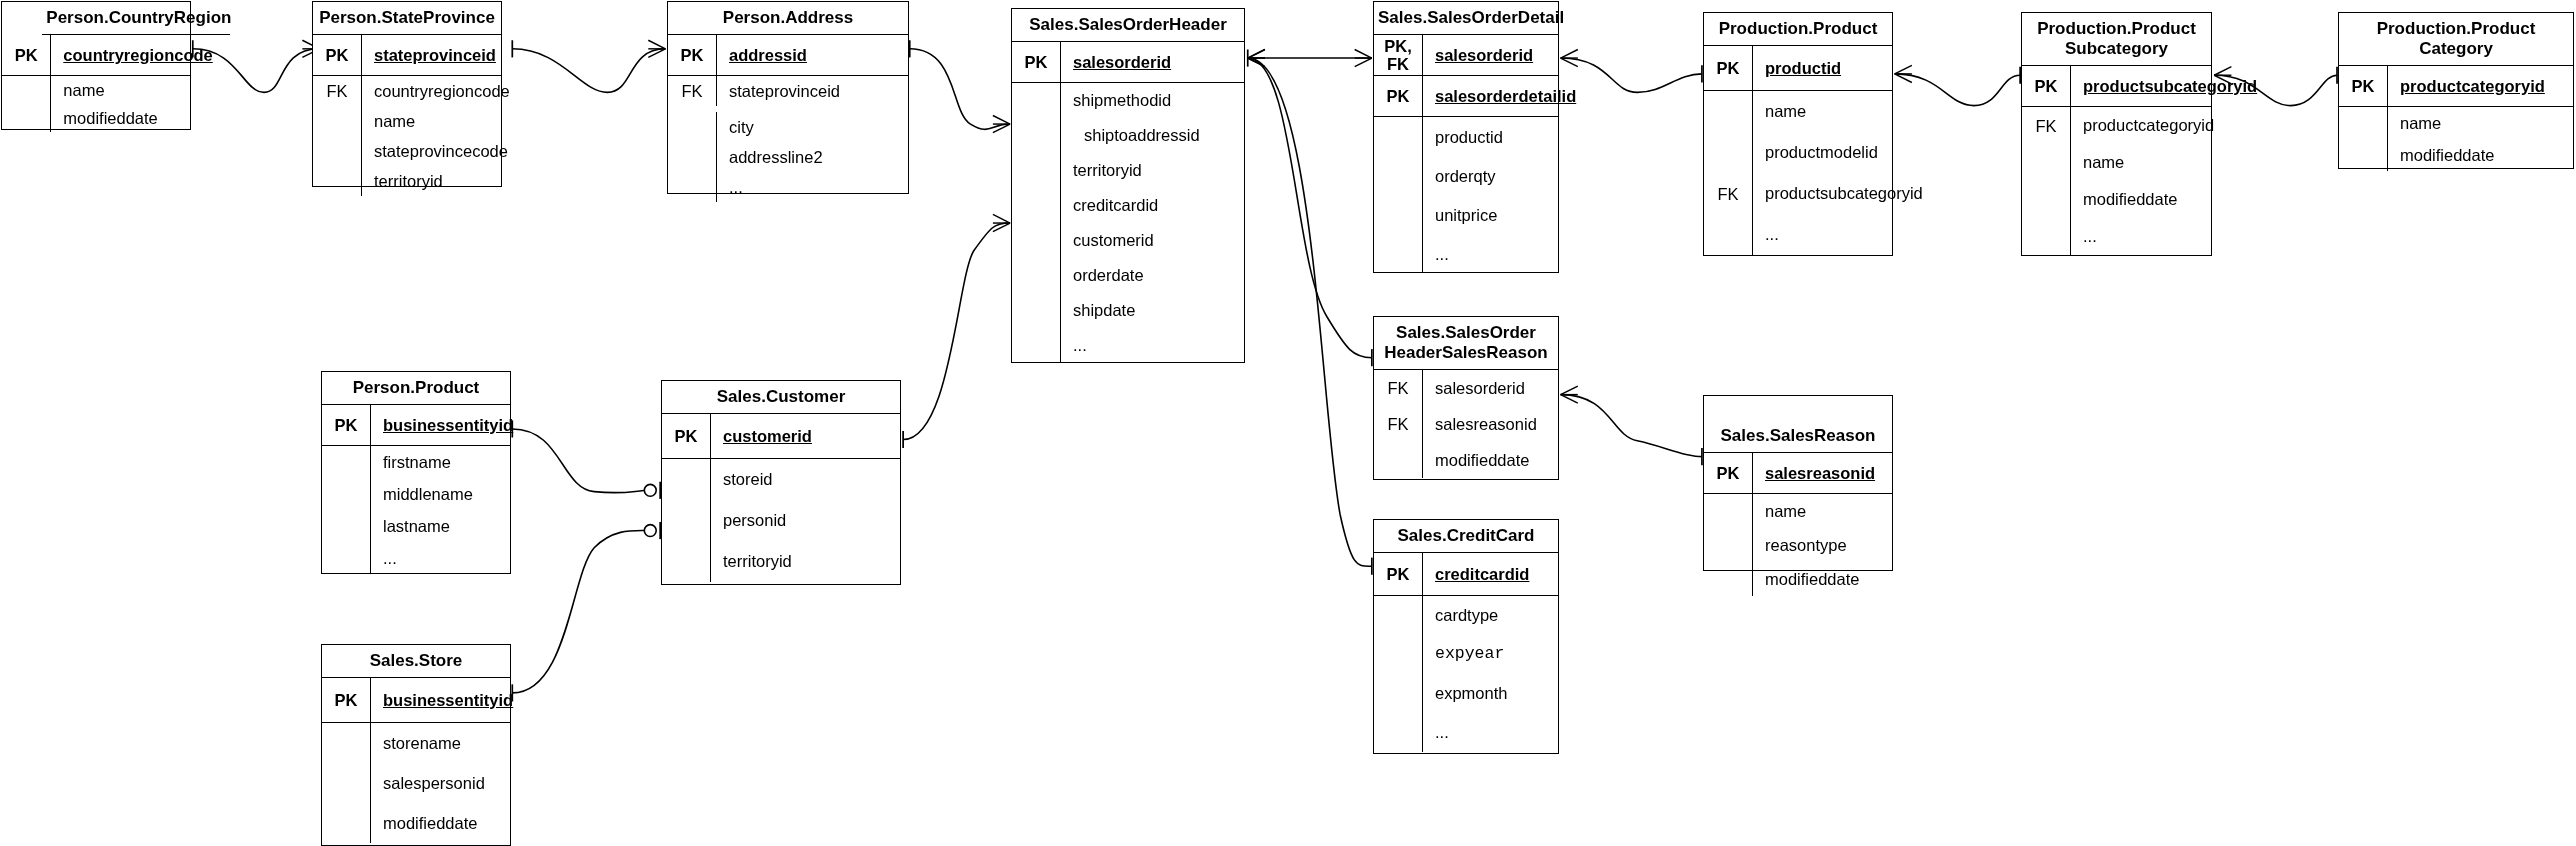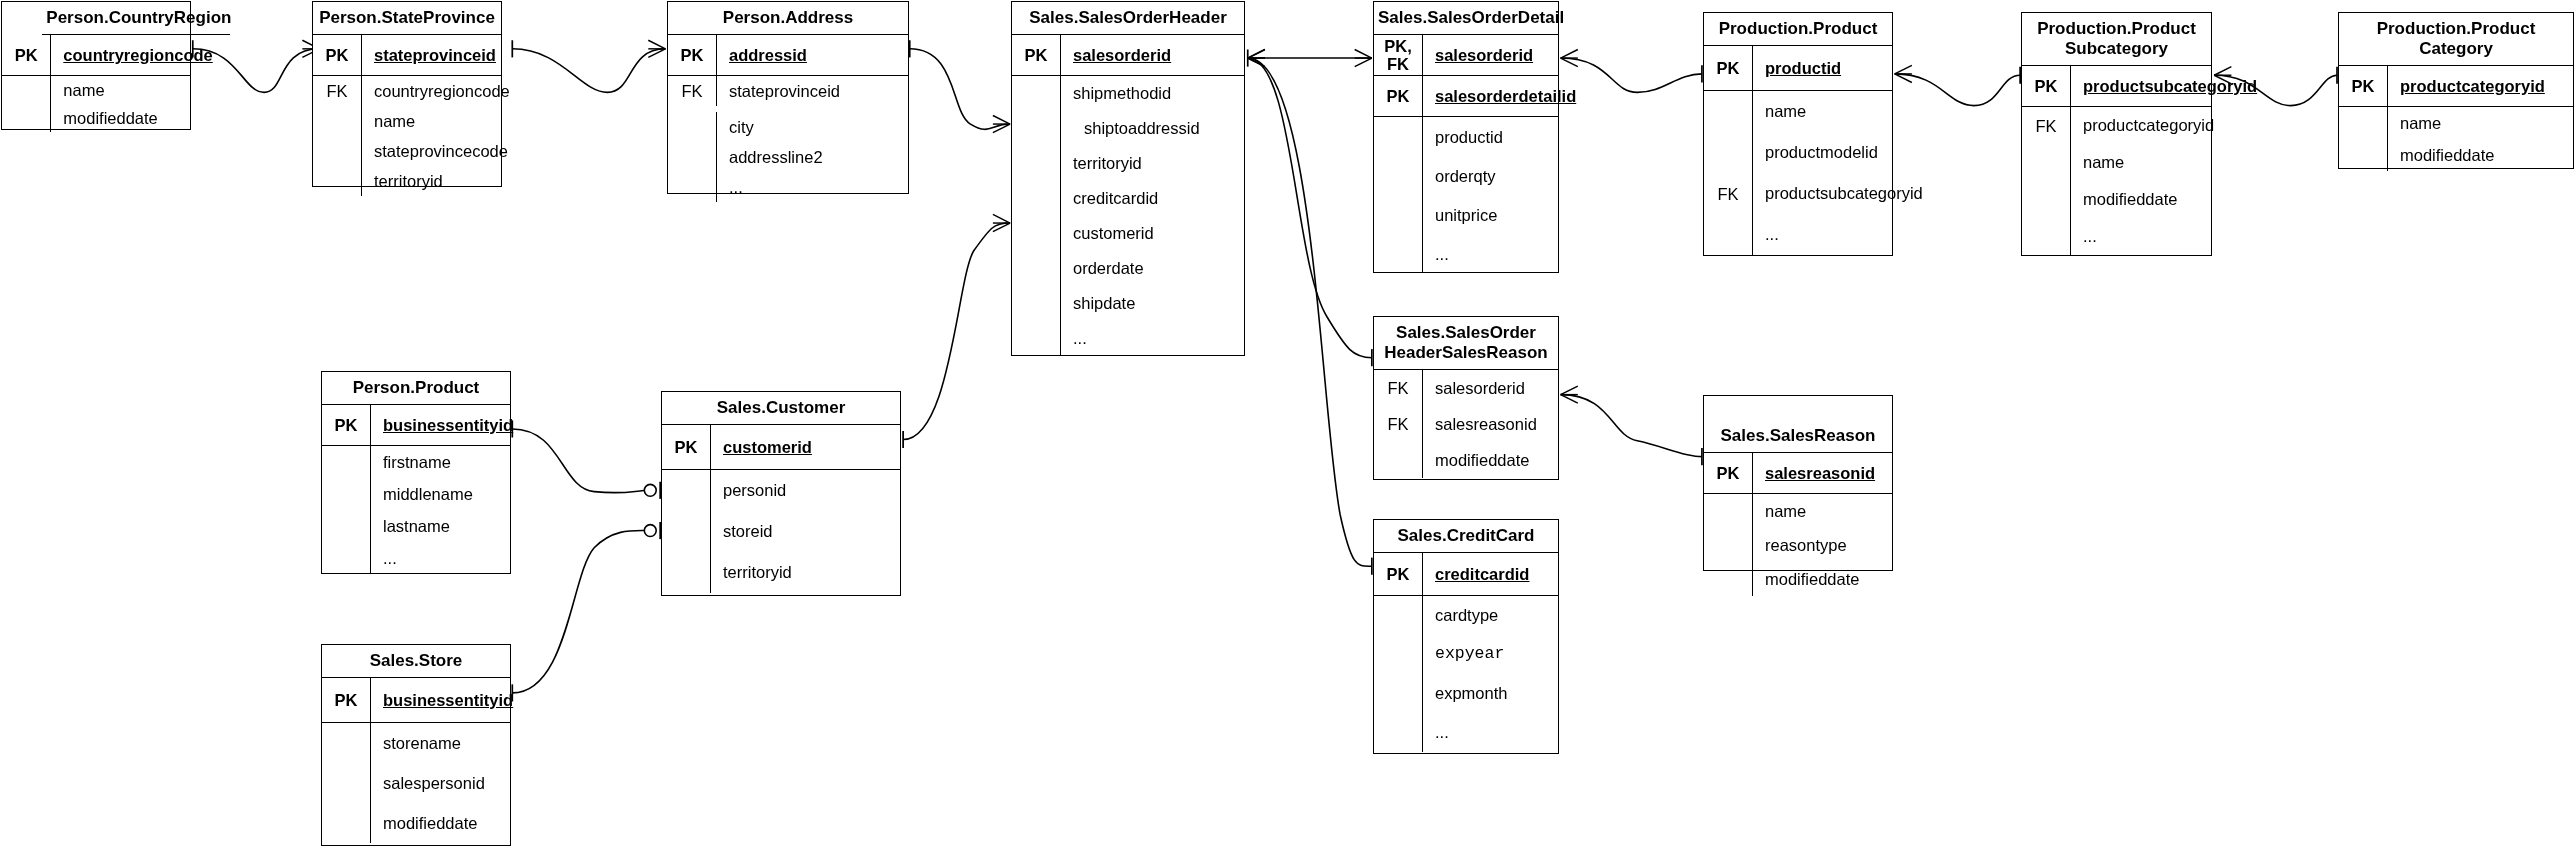--- a/index.html
+++ b/index.html
@@ -276,21 +276,21 @@
           <div class="row" style="height: 30px; min-height: 0px;">
             <div class="keycell"></div>
             <div class="namecell">addressline2</div>
           </div>
           <div class="row" style="height: 30px; min-height: 0px;">
             <div class="keycell"></div>
             <div class="namecell">...</div>
           </div>
         </div>
       </div>
-      <div class="entity" style="left: 1011px; top: 1px; width: 234px; height: 355px;">
+      <div class="entity" style="left: 1011px; top: 8px; width: 234px; height: 355px;">
         <div class="entity-title" style="height: 33px; line-height: 20px;">Sales.SalesOrderHeader</div>
         <div class="rows pk-block">
           <div class="row" style="height: 37px;">
             <div class="keycell bold">PK</div>
             <div class="namecell key">salesorderid</div>
           </div>
         </div>
         <div class="rows">
           <div class="row" style="height: 35px; min-height: 0px;">
             <div class="keycell"></div>
@@ -453,36 +453,36 @@
           <div class="row" style="height: 32px; min-height: 0px;">
             <div class="keycell"></div>
             <div class="namecell">lastname</div>
           </div>
           <div class="row" style="height: 32px; min-height: 0px;">
             <div class="keycell"></div>
             <div class="namecell">...</div>
           </div>
         </div>
       </div>
-      <div class="entity" style="left: 661px; top: 391px; width: 240px; height: 205px;">
+      <div class="entity" style="left: 661px; top: 380px; width: 240px; height: 205px;">
         <div class="entity-title" style="height: 33px; line-height: 20px;">Sales.Customer</div>
         <div class="rows pk-block">
           <div class="row" style="height: 44px;">
             <div class="keycell bold">PK</div>
             <div class="namecell key">customerid</div>
           </div>
         </div>
         <div class="rows">
           <div class="row" style="height: 41px; min-height: 0px;">
             <div class="keycell"></div>
+            <div class="namecell">storeid</div>
+          </div>
+          <div class="row" style="height: 41px; min-height: 0px;">
+            <div class="keycell"></div>
             <div class="namecell">personid</div>
-          </div>
-          <div class="row" style="height: 41px; min-height: 0px;">
-            <div class="keycell"></div>
-            <div class="namecell">storeid</div>
           </div>
           <div class="row" style="height: 41px; min-height: 0px;">
             <div class="keycell"></div>
             <div class="namecell">territoryid</div>
           </div>
         </div>
       </div>
       <div class="entity" style="left: 321px; top: 644px; width: 190px; height: 202px;">
         <div class="entity-title" style="height: 33px; line-height: 20px;">Sales.Store</div>
         <div class="rows pk-block">

